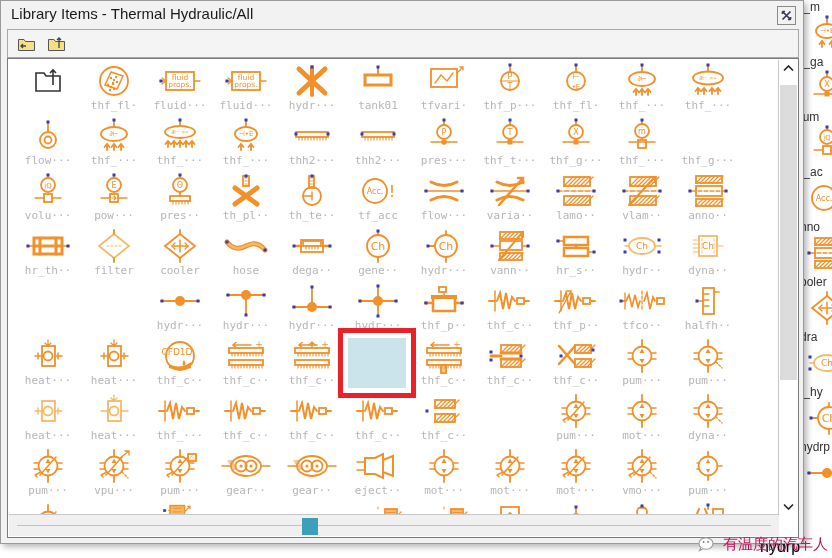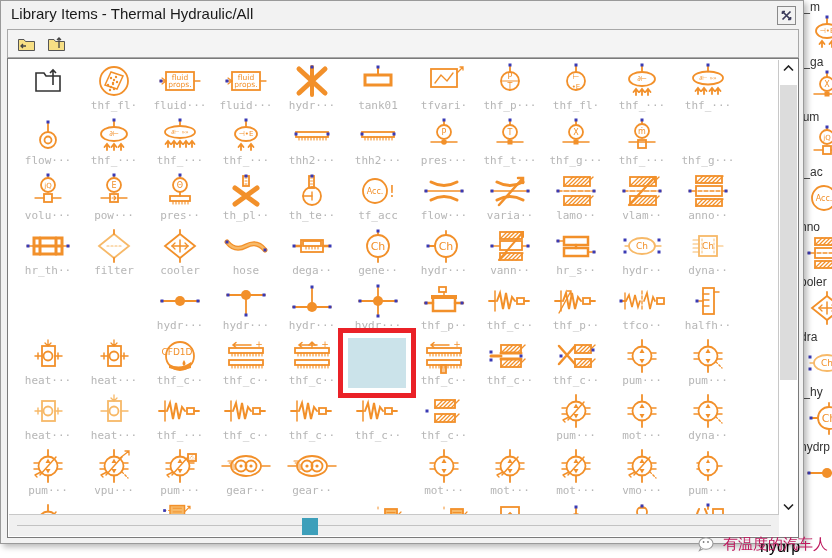--- a/index.html
+++ b/index.html
@@ -1561,20 +1561,30 @@
               <path d="M9 13 L13 13" stroke-width="1.2"></path>
               <path d="M10.2 15 L14.2 15" stroke-width="1.2"></path>
               <path d="M11.4 17 L15.4 17" stroke-width="1.2"></path>
               <path d="M12.6 19 L16.6 19" stroke-width="1.2"></path>
               <path d="M13.8 21 L17.8 21" stroke-width="1.2"></path>
               <path d="M3 18 L11 18 M43 18 L51 18" stroke-width="1.5"></path>
             </svg>
           </div>
           <div class="cell-lbl">gear··</div>
         </div>
+        <div class="cell" style="left: 336px; top: 387px;">
+          <div class="cell-sym">
+            <svg width="54" height="36" viewBox="0 0 54 36" stroke="#f2902a" fill="none" stroke-width="1.8" stroke-linecap="round">
+              <path d="M14 10 L24 10 L32 6 L32 30 L24 26 L14 26 Z" stroke-width="2"></path>
+              <path d="M32 12 L42 8 L42 28 L32 24" stroke-width="2"></path>
+              <path d="M6 14 L14 14 M6 22 L14 22" stroke-width="1.6"></path>
+            </svg>
+          </div>
+          <div class="cell-lbl">eject··</div>
+        </div>
         <div class="cell" style="left: 402px; top: 387px;">
           <div class="cell-sym">
             <svg width="54" height="36" viewBox="0 0 54 36" stroke="#f2902a" fill="none" stroke-width="1.8" stroke-linecap="round">
               <circle cx="27" cy="18" r="9.5"></circle>
               <path d="M27 10.5 L24.5 15 L29.5 15 Z" fill="#f2902a" stroke="none"></path>
               <path d="M27 25.5 L24.5 21 L29.5 21 Z" fill="#f2902a" stroke="none"></path>
               <path d="M27 2 L27 8.5"></path>
               <path d="M27 27.5 L27 34"></path>
               <path d="M13 15 L17.5 15 M13 21 L17.5 21" stroke-width="1.5"></path>
               <path d="M36.5 15 L41 15 M36.5 21 L41 21" stroke-width="1.5"></path>

